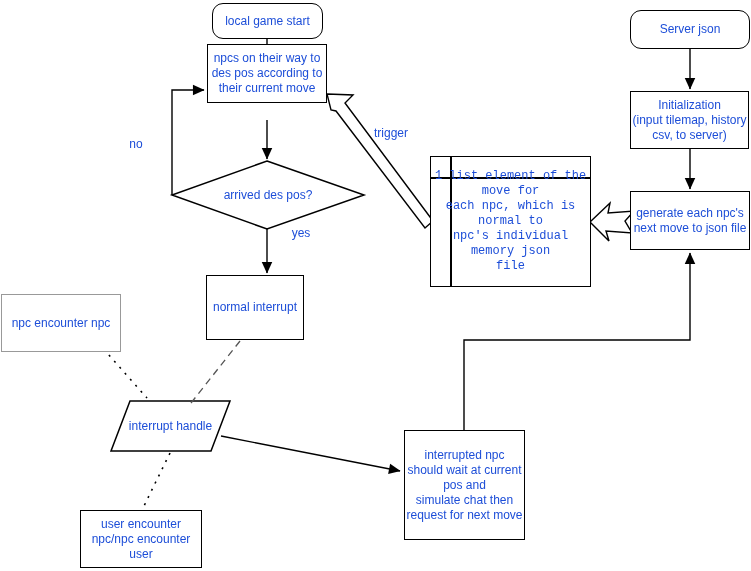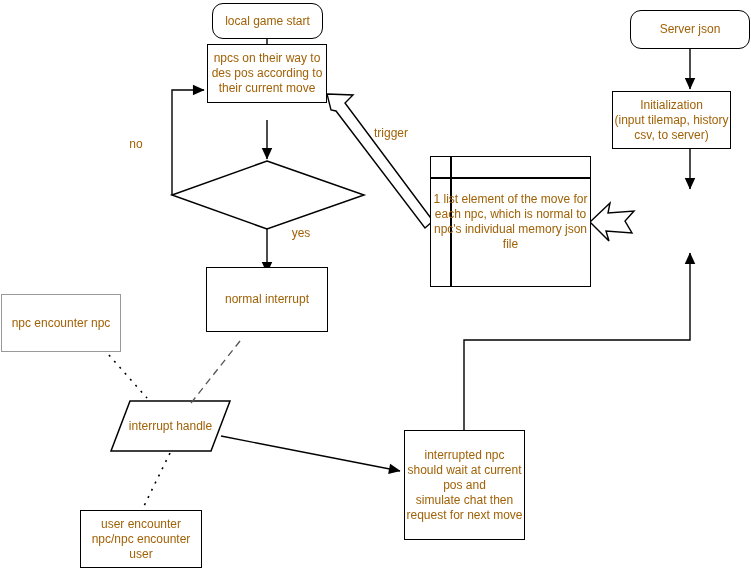--- a/index.html
+++ b/index.html
@@ -1,21 +1,21 @@
 <!DOCTYPE html>
 <html><head>
 <meta charset="utf-8">
 <style>
   html,body{margin:0;padding:0;background:#ffffff;}
   #canvas{
     position:relative;
     width:751px;height:571px;
     background:#ffffff;
     font-family:"Liberation Sans",sans-serif;
-    color:#a16207;
+    color:#1d4ed8;
     overflow:hidden;
   }
   #wires{position:absolute;left:0;top:0;width:751px;height:571px;z-index:1;}
   .node{
     position:absolute;
     box-sizing:border-box;
     background:#fff;
     border:1.5px solid #000;
     display:flex;flex-direction:column;
     align-items:center;justify-content:center;
@@ -28,21 +28,21 @@
   .node.plain{border:none;background:transparent;z-index:3;}
   .edge-label{
     position:absolute;
     font-size:12px;line-height:15px;
     text-align:center;
     z-index:3;
     background:transparent;
   }
   .inner-vline{position:absolute;top:0;bottom:0;width:1.5px;background:#000;}
   .inner-hline{position:absolute;left:0;right:0;height:1.5px;background:#000;}
-  .txt{position:relative;z-index:2;}
+  .txt{position:relative;z-index:2;font-family:Liberation Mono, monospace;}
 </style>
 </head>
 <body>
 
 <div id="canvas">
 
   <svg id="wires" viewBox="0 0 751 571" xmlns="http://www.w3.org/2000/svg">
     <defs>
       <marker id="arr" viewBox="0 0 12 12" refX="10.5" refY="6" markerWidth="10" markerHeight="10" orient="auto">
         <path d="M1,1.5 L11,6 L1,10.5 Z" fill="#000"></path>
@@ -74,22 +74,25 @@
   <div class="node rounded" style="left:212px;top:3px;width:111px;height:36px">
     <div>local game start</div>
   </div>
 
   <div class="node" style="left:207px;top:44px;width:120px;height:59px">
     <div>npcs on their way to</div>
     <div>des pos according to</div>
     <div>their current move</div>
   </div>
 
+  <div class="node plain" style="left:172px;top:161px;width:192px;height:68px">
+    <div>arrived des pos?</div>
+  </div>
 
-  <div class="node" style="left:206px;top:267px;width:122px;height:65px">
+  <div class="node" style="left:206px;top:275px;width:98px;height:65px">
     <div>normal interrupt</div>
   </div>
 
   <div class="node gray" style="left:1px;top:278px;width:120px;height:58px">
     <div>npc encounter npc</div>
   </div>
 
   <div class="node plain" style="left:111px;top:401px;width:119px;height:50px">
     <div>interrupt handle</div>
   </div>
@@ -105,26 +108,30 @@
   <div class="node" style="left:80px;top:510px;width:122px;height:58px">
     <div>user encounter</div>
     <div>npc/npc encounter</div>
     <div>user</div>
   </div>
 
   <div class="node rounded" style="left:630px;top:10px;width:120px;height:39px">
     <div>Server json</div>
   </div>
 
-  <div class="node" style="left:612px;top:91px;width:119px;height:58px">
+  <div class="node" style="left:630px;top:91px;width:119px;height:58px">
     <div>Initialization</div>
     <div>(input tilemap, history</div>
     <div>csv, to server)</div>
   </div>
 
+  <div class="node" style="left:630px;top:191px;width:120px;height:59px">
+    <div>generate each npc's</div>
+    <div>next move to json file</div>
+  </div>
 
   <div class="node" style="left:430px;top:156px;width:161px;height:131px">
     <div class="inner-vline" style="left:19px"></div>
     <div class="inner-hline" style="top:20px"></div>
     <div class="txt">1 list element of the move for</div>
     <div class="txt">each npc, which is normal to</div>
     <div class="txt">npc's individual memory json</div>
     <div class="txt">file</div>
   </div>
 

